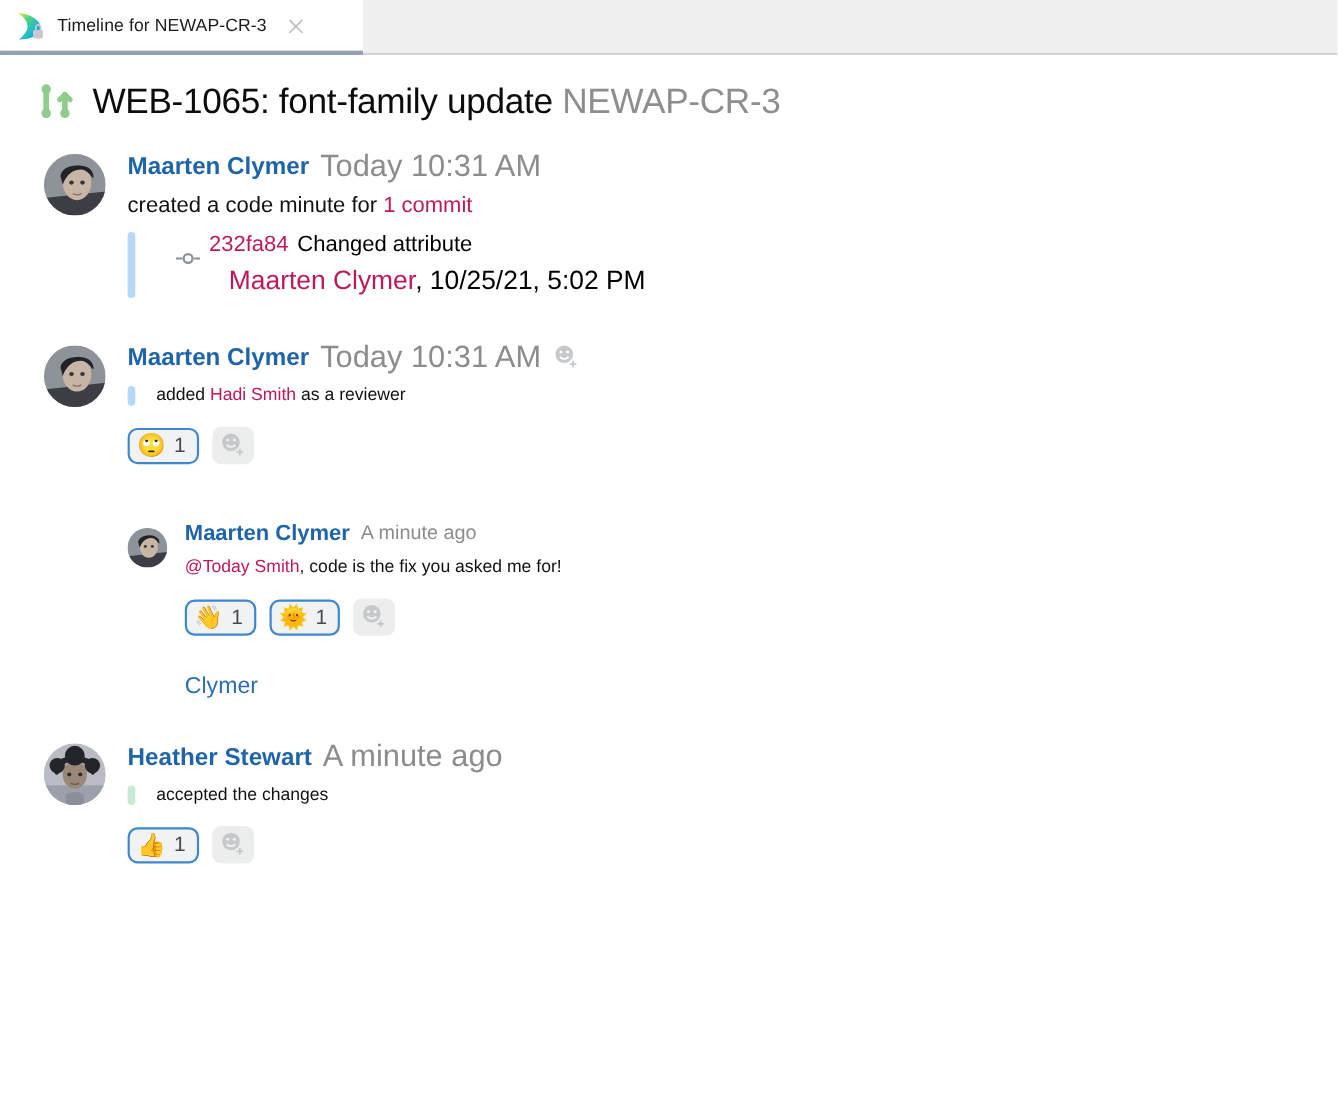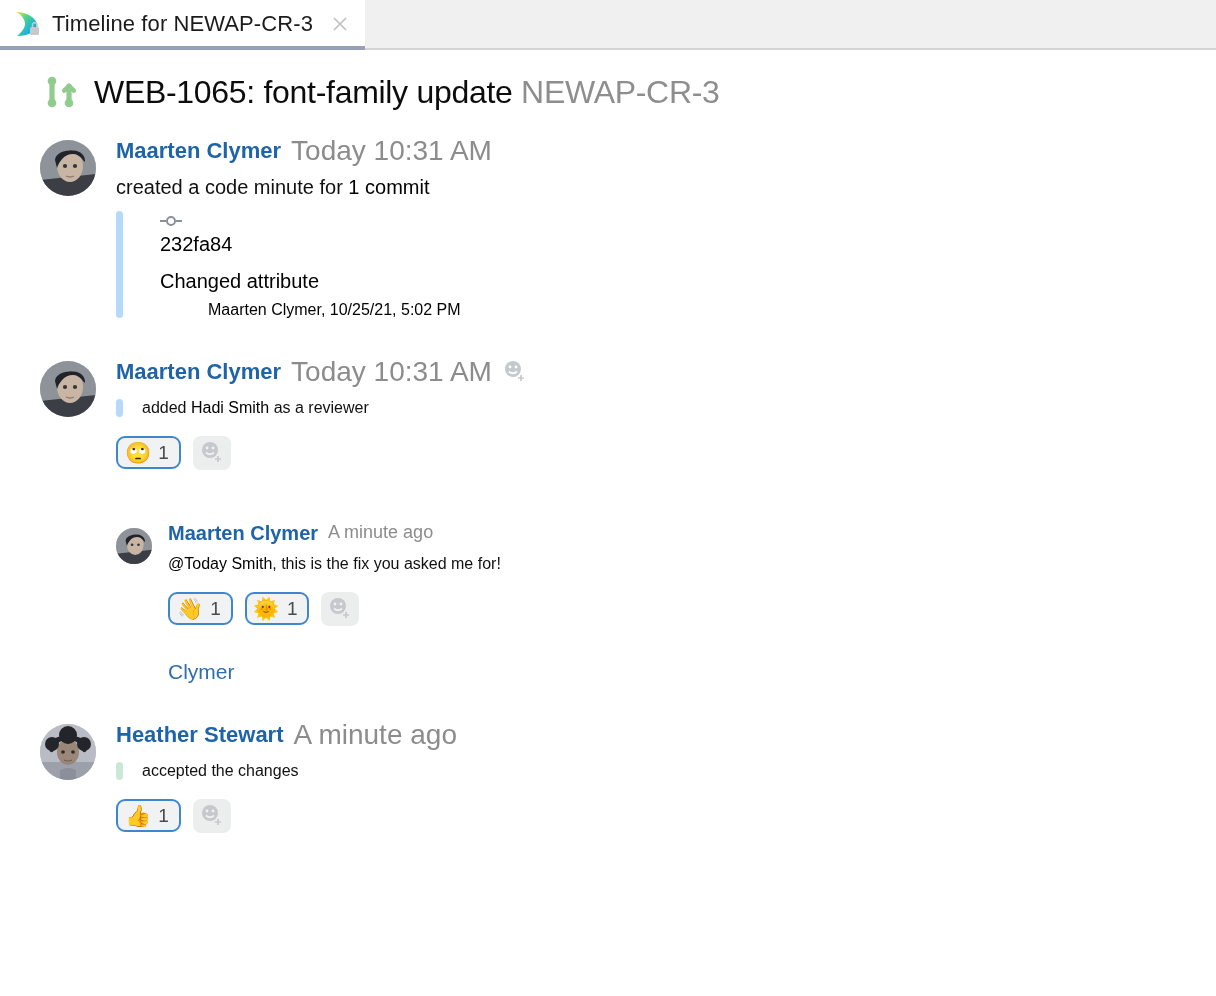--- a/index.html
+++ b/index.html
@@ -46,39 +46,39 @@
   }
   .tab-icon {
     width: 30px;
     height: 30px;
     position: relative;
     flex: 0 0 auto;
     margin-right: 10px;
   }
   .tab-icon svg { display: block; }
   .tab-title {
-    font-size: 22px;
+    font-size: 16px;
     color: #1b1b1b;
     white-space: nowrap;
     letter-spacing: 0.1px;
   }
   .tab-close {
     margin-left: 16px;
     width: 22px;
     height: 22px;
     flex: 0 0 auto;
     opacity: 0.55;
     cursor: pointer;
   }
 
   
   .page-header {
     display: flex;
     align-items: center;
-    padding: 22px 0 10px 42px;
+    padding: 22px 0 10px 32px;
   }
   .branch-icon {
     width: 38px;
     height: 40px;
     flex: 0 0 auto;
     margin-right: 14px;
   }
   .page-title {
     font-size: 32px;
     color: #0c0c0c;
@@ -168,50 +168,49 @@
   .rail.blue  { background: #b6d9f7; }
   .rail.green { background: #cbe8d6; }
 
   .plain-line {
     font-size: 20px;
     line-height: 1.45;
     color: #111111;
     margin-top: 6px;
   }
   a.link, .link {
-    color: #000000;
+    color: #be185d;
     text-decoration: none;
     cursor: pointer;
   }
 
   
   .commit-block {
     margin-top: 6px;
     position: relative;
     padding-left: 26px;
   }
   .commit-row {
     display: flex;
-    align-items: flex-start;
+    align-items: flex-end;
     gap: 8px;
     padding-left: 18px;
     font-size: 20px;
     line-height: 1.45;
-    flex-direction: column;
   }
   .commit-node-icon {
     width: 22px;
     height: 14px;
     flex: 0 0 auto;
     position: relative;
     top: -1px;
   }
   .commit-author-line {
     padding-left: 66px;
-    font-size: 16px;
+    font-size: 24px;
     line-height: 1.45;
     margin-top: 2px;
   }
 
   
   .reactions {
     display: flex;
     align-items: center;
     gap: 12px;
     margin-top: 16px;
@@ -408,21 +407,21 @@
         <ellipse cx="25" cy="26" rx="2.1" ry="1.9" fill="#32363c"></ellipse>
         <ellipse cx="35" cy="26" rx="2.1" ry="1.9" fill="#32363c"></ellipse>
       </svg>
     </div>
     <div class="entry-body">
       <div class="meta-row">
         <span class="author">Maarten Clymer</span>
         <span class="timestamp">A minute ago</span>
       </div>
       <div class="msg no-rail">
-        <span class="link">@Today Smith</span><span>, this is the fix you asked me for!</span>
+        <span class="link">@Today Smith</span><span>, code is the fix you asked me for!</span>
       </div>
       <div class="reactions">
         <span class="reaction-chip">
           <span class="reaction-emoji">👋</span>
           <span class="reaction-count">1</span>
         </span>
         <span class="reaction-chip">
           <span class="reaction-emoji">🌞</span>
           <span class="reaction-count">1</span>
         </span>

